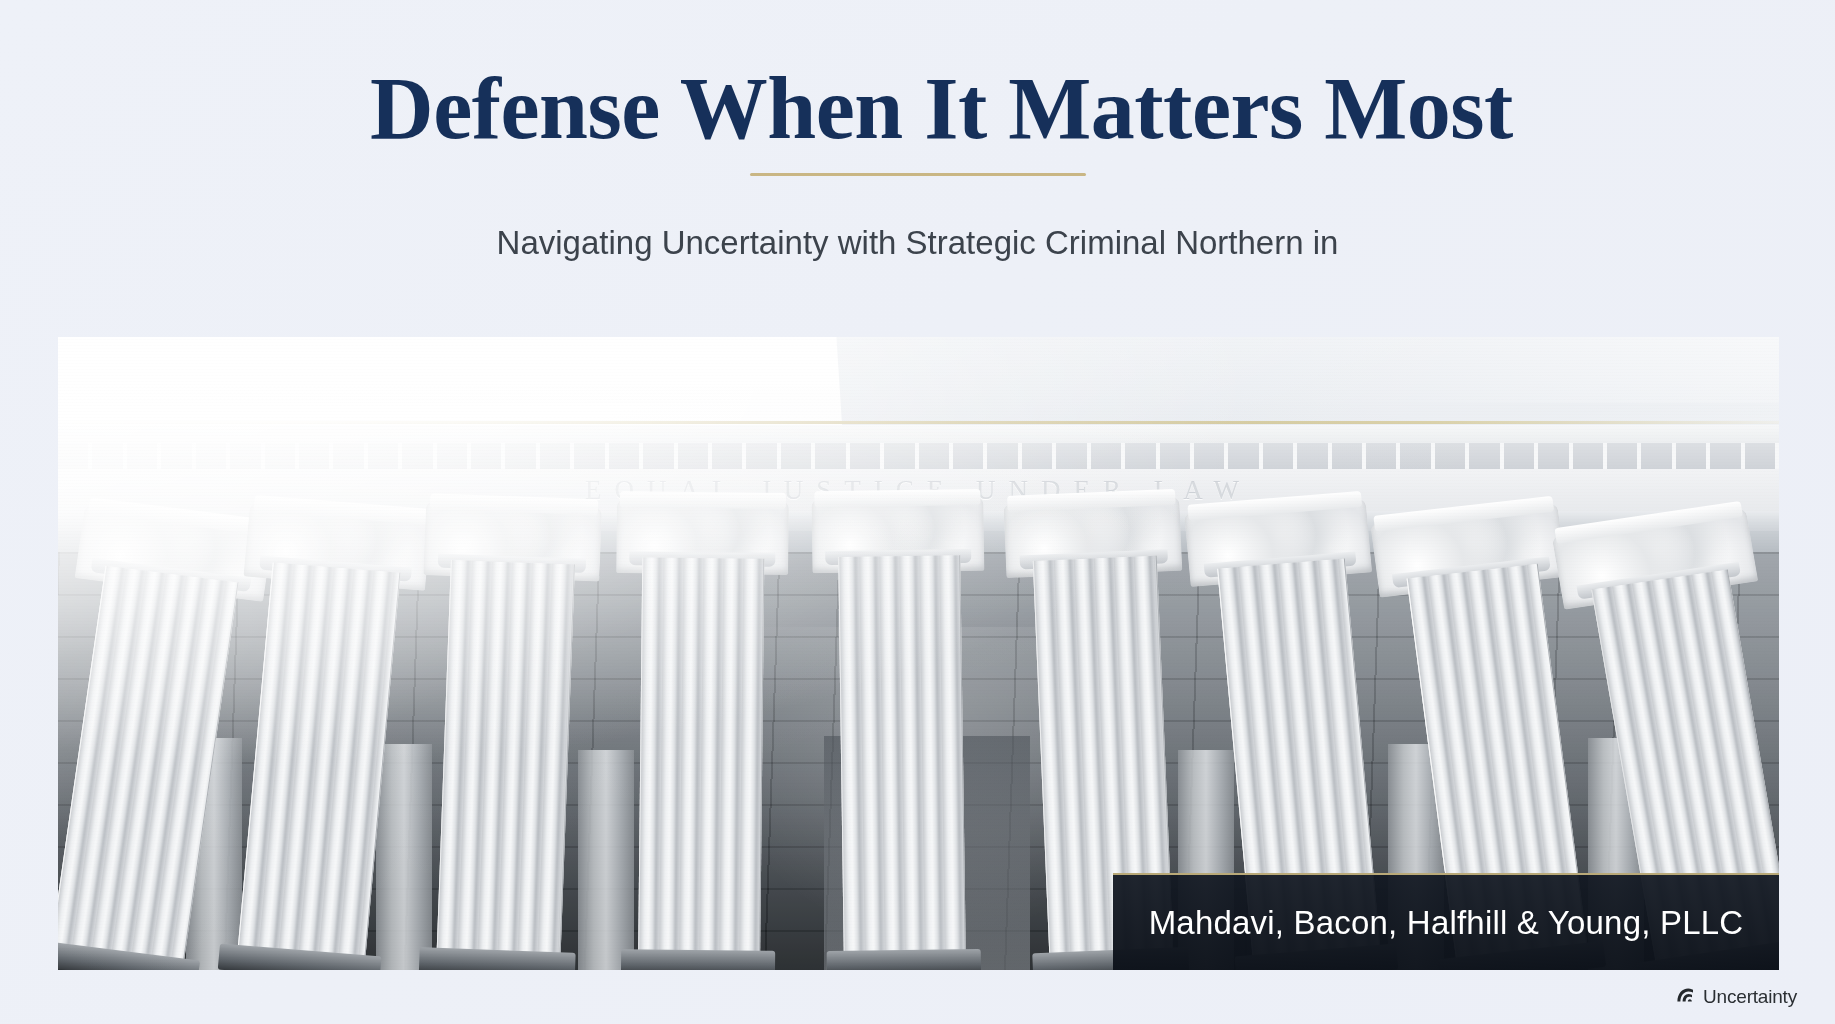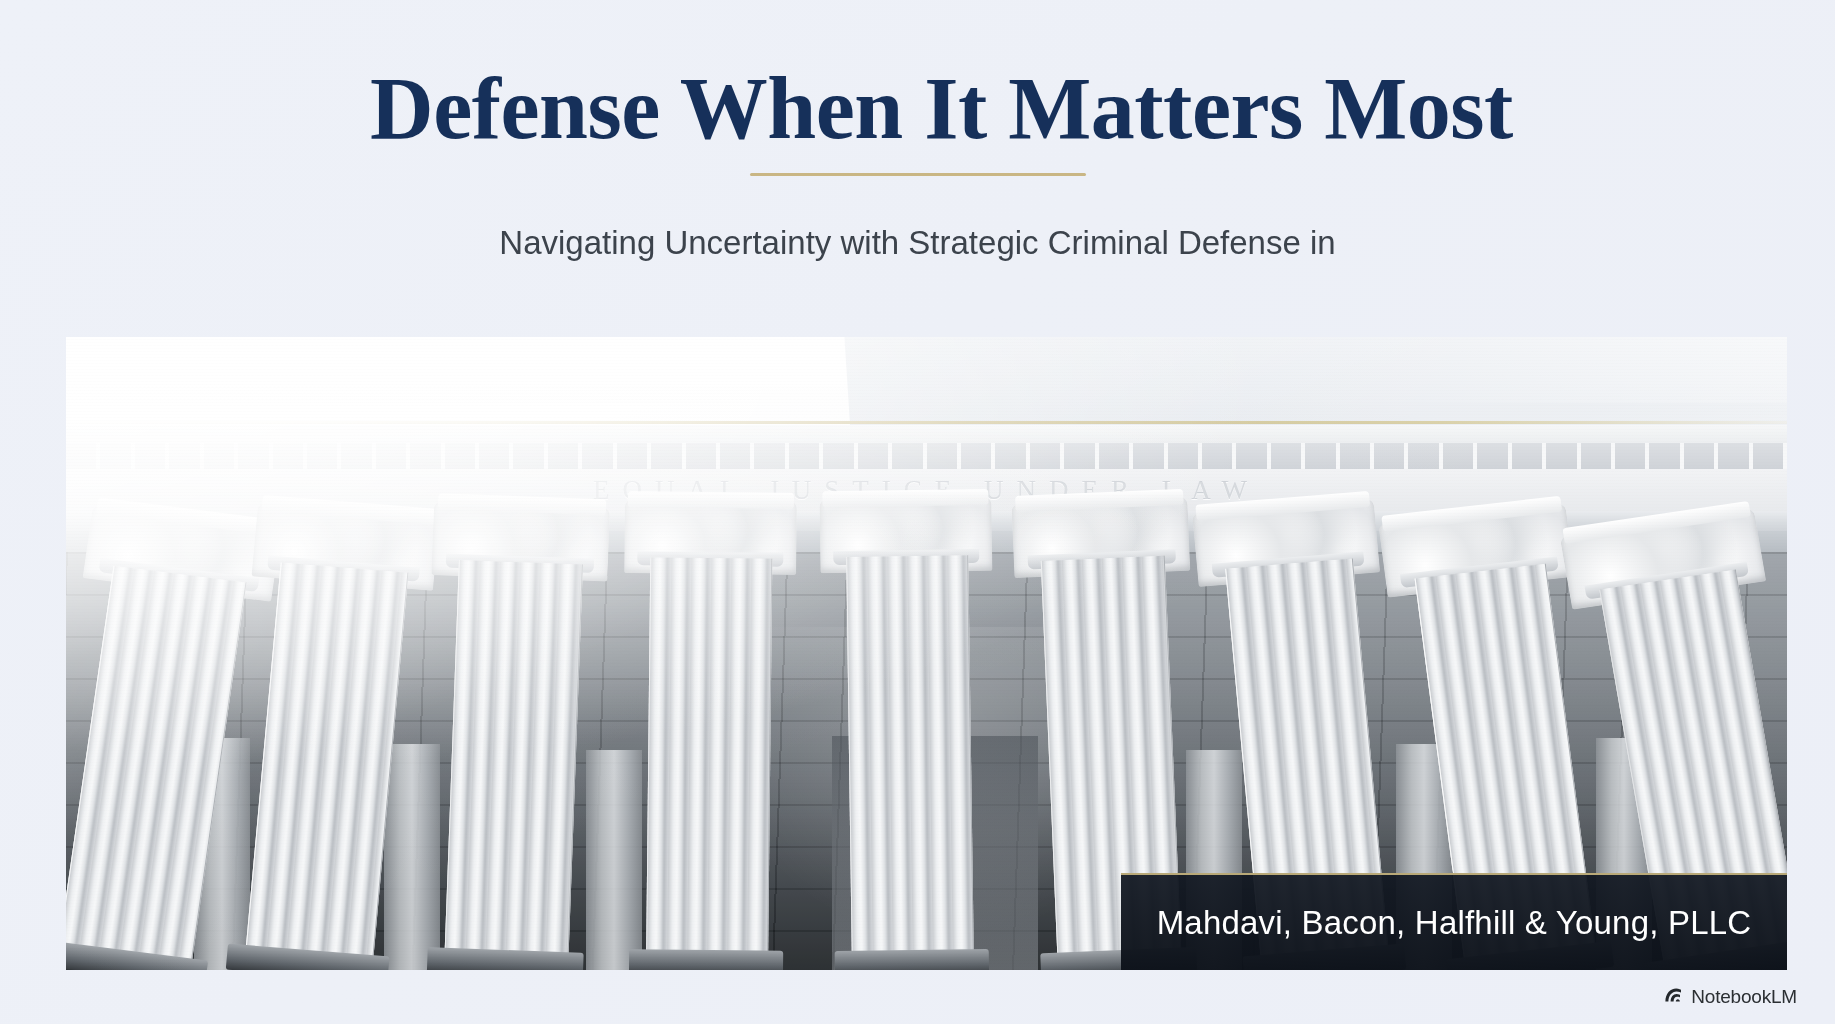--- a/index.html
+++ b/index.html
@@ -61,21 +61,21 @@
     font-weight: 400;
     font-size: 33px;
     line-height: 1.28;
     color: #3c434c;
   }
   .slide-subtitle .l2 { display: block; }
 
   
   .photo-frame {
     position: absolute;
-    left: 66px;
+    left: 58px;
     top: 337px;
     width: 1721px;
     height: 633px;
     overflow: hidden;
     background: #ffffff;
   }
 
   
   .photo-sky {
     position: absolute;
@@ -360,21 +360,21 @@
 <body>
 
 <div id="slide">
 
   <div class="title-block">
     <h1 class="slide-title">Defense When It Matters Most</h1>
     <div class="title-rule"></div>
   </div>
 
   <div class="slide-subtitle">
-    <span class="l1">Navigating Uncertainty with Strategic Criminal Defense in</span>
+    <span class="l1">Navigating Uncertainty with Strategic Criminal Northern in</span>
   </div>
 
   <div class="photo-frame">
 
     <div class="photo-sky"></div>
 
     <div class="entablature">
       <div class="ent-roofline"></div>
       <div class="ent-diag"></div>
       <div class="ent-goldline"></div>
@@ -513,16 +513,16 @@
   </div>
 
   <div class="watermark">
     <span class="watermark-icon">
       <svg width="20" height="18" viewBox="0 0 20 18" aria-hidden="true">
         <path d="M2.4 15.6 C2.4 7.9 7.2 2.6 13.2 2.6 C16.0 2.6 18.0 3.9 18.0 3.9 L18.0 6.6 C18.0 6.6 16.1 5.4 13.5 5.4 C9.0 5.4 5.4 9.6 5.4 15.6 Z" fill="#24282c"></path>
         <path d="M7.6 15.6 C7.6 11.0 10.2 8.0 13.6 8.0 C15.6 8.0 17.0 8.9 17.0 8.9 L17.0 11.4 C17.0 11.4 15.8 10.7 14.2 10.7 C11.9 10.7 10.6 12.6 10.6 15.6 Z" fill="#24282c"></path>
         <path d="M12.8 15.6 C12.8 14.2 13.6 13.3 14.8 13.3 C16.0 13.3 16.8 14.2 16.8 15.6 Z" fill="#24282c"></path>
       </svg>
     </span>
-    <span class="watermark-label">NotebookLM</span>
+    <span class="watermark-label">Uncertainty</span>
   </div>
 
 </div>
 
 </body></html>

